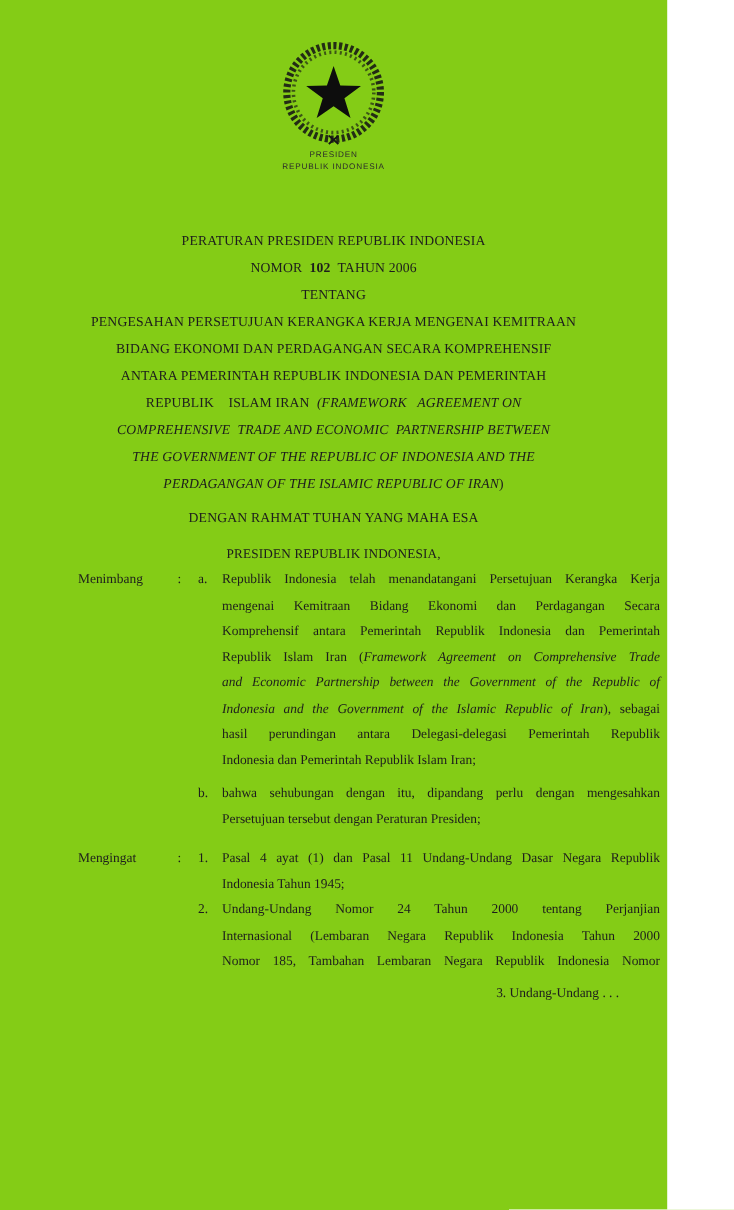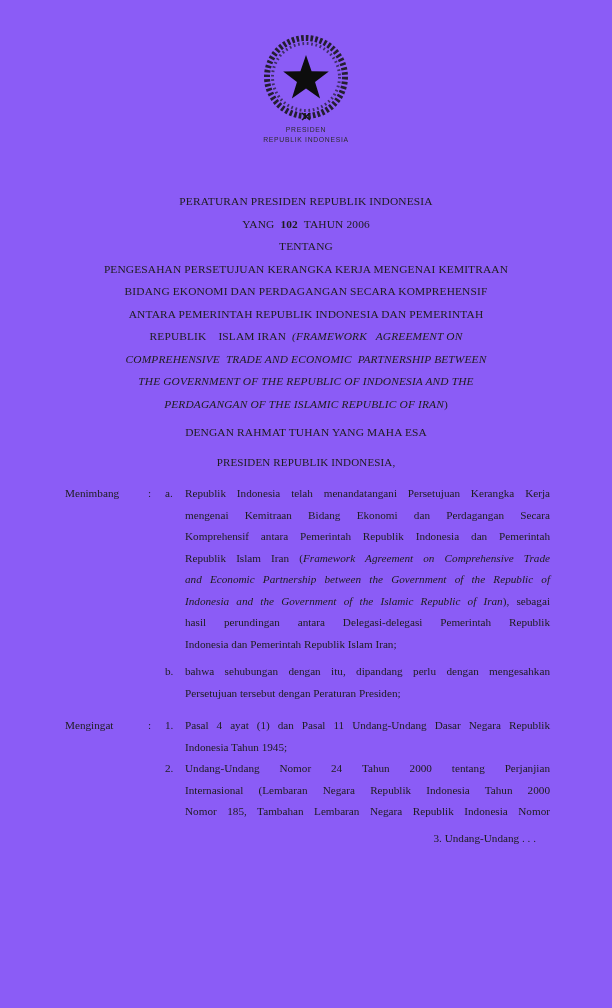--- a/index.html
+++ b/index.html
@@ -1,53 +1,53 @@
 <!DOCTYPE html>
 <html><head>
 <meta charset="utf-8">
 <style>
   html,body{margin:0;padding:0;background:#ffffff;}
   .page{
     position:relative;
-    width:612px;height:1008px;
-    background:#8b5cf6;
+    width:556px;height:1008px;
+    background:#84cc16;
     color:#1d1d1d;
     font-family:"Liberation Serif","DejaVu Serif",serif;
     overflow:hidden;
   }
   
   .emblem{margin-top:33px;text-align:center;}
   .emblem svg{display:block;margin:0 auto;}
   .emblem-caption{
     font-family:"Liberation Sans","DejaVu Sans",sans-serif;
     font-size:6.8px;line-height:10px;letter-spacing:0.7px;
     color:#2b2b2b;margin-top:2px;
   }
   
   .title-block{margin-top:45px;font-size:11.4px;}
   .title-block .line{text-align:center;white-space:pre-wrap;line-height:22.5px;letter-spacing:0.15px;}
   .it{font-style:italic;}
   .b{font-weight:bold;}
   .invocation{margin-top:6px;text-align:center;line-height:22.5px;font-size:11.4px;letter-spacing:0.15px;}
   .enacting{margin-top:7px;text-align:center;line-height:22.5px;font-size:11px;letter-spacing:0.15px;}
   
-  .body{margin-top:10px;font-size:11.2px;}
+  .body{font-size:11.2px;}
   .row{display:flex;padding-left:65px;}
   .row-recalling{margin-top:11px;}
   .label{width:83px;flex:0 0 83px;line-height:21.5px;}
   .colon{width:17px;flex:0 0 17px;line-height:21.5px;}
   .items{flex:1 1 auto;}
   .item{display:flex;}
   .items .item + .item{margin-top:6px;}
   .row-recalling .items .item + .item{margin-top:0;}
   .marker{width:20px;flex:0 0 20px;line-height:21.5px;}
   .ptext{width:365px;flex:0 0 365px;}
   .ptext .line{line-height:21.5px;text-align:justify;text-align-last:justify;}
   .ptext .line.end{text-align:right;text-align-last:left;}
-  .catchword{margin-top:5px;text-align:right;padding-right:76px;font-size:11.2px;line-height:21.5px;}
+  .catchword{margin-top:5px;text-align:right;padding-right:40px;font-size:11.2px;line-height:21.5px;}
 </style>
 </head>
 <body>
 
 <div class="page">
 
   <div class="emblem">
     <svg width="96" height="90" viewBox="0 0 96 90">
 
       <circle cx="48" cy="44" r="39" fill="none" stroke="#161616" stroke-width="6" stroke-dasharray="2.6 2.1" opacity="0.88"></circle>
@@ -56,21 +56,21 @@
       <path d="M44 80 l8 7 M52 80 l-8 7" stroke="#161616" stroke-width="1.6" fill="none"></path>
 
       <polygon points="48,22 53.58,38.31 70.82,38.58 57.03,48.94 62.11,65.42 48,55.5 33.89,65.42 38.97,48.94 25.18,38.58 42.42,38.31" fill="#0d0d0d"></polygon>
     </svg>
     <div class="emblem-caption">PRESIDEN</div>
     <div class="emblem-caption" style="margin-top:0;">REPUBLIK INDONESIA</div>
   </div>
 
   <div class="title-block">
       <div class="line"><span>PERATURAN PRESIDEN REPUBLIK INDONESIA</span></div>
-      <div class="line"><span>YANG  </span><span class="b">102</span><span>  TAHUN 2006</span></div>
+      <div class="line"><span>NOMOR  </span><span class="b">102</span><span>  TAHUN 2006</span></div>
       <div class="line"><span>TENTANG</span></div>
       <div class="line"><span>PENGESAHAN PERSETUJUAN KERANGKA KERJA MENGENAI KEMITRAAN</span></div>
       <div class="line"><span>BIDANG EKONOMI DAN PERDAGANGAN SECARA KOMPREHENSIF</span></div>
       <div class="line"><span>ANTARA PEMERINTAH REPUBLIK INDONESIA DAN PEMERINTAH</span></div>
       <div class="line"><span>REPUBLIK    ISLAM IRAN  </span><span class="it">(FRAMEWORK   AGREEMENT ON</span></div>
       <div class="line"><span class="it">COMPREHENSIVE  TRADE AND ECONOMIC  PARTNERSHIP BETWEEN</span></div>
       <div class="line"><span class="it">THE GOVERNMENT OF THE REPUBLIC OF INDONESIA AND THE</span></div>
       <div class="line"><span class="it">PERDAGANGAN OF THE ISLAMIC REPUBLIC OF IRAN</span><span>)</span></div>
     </div>
 

